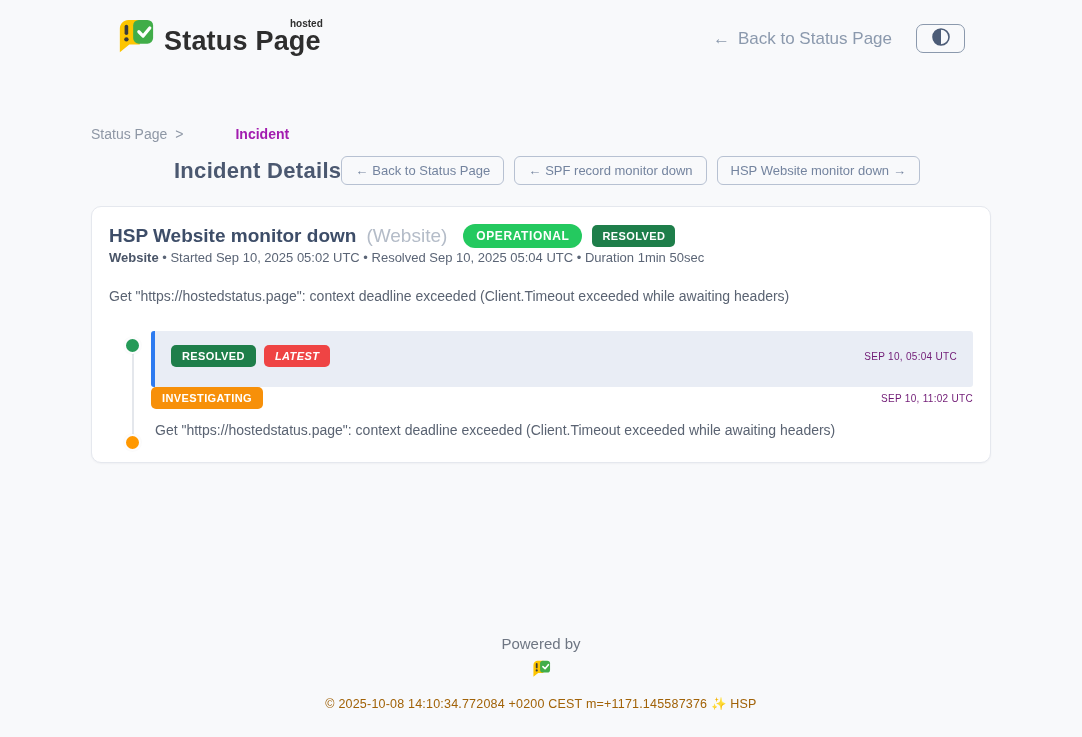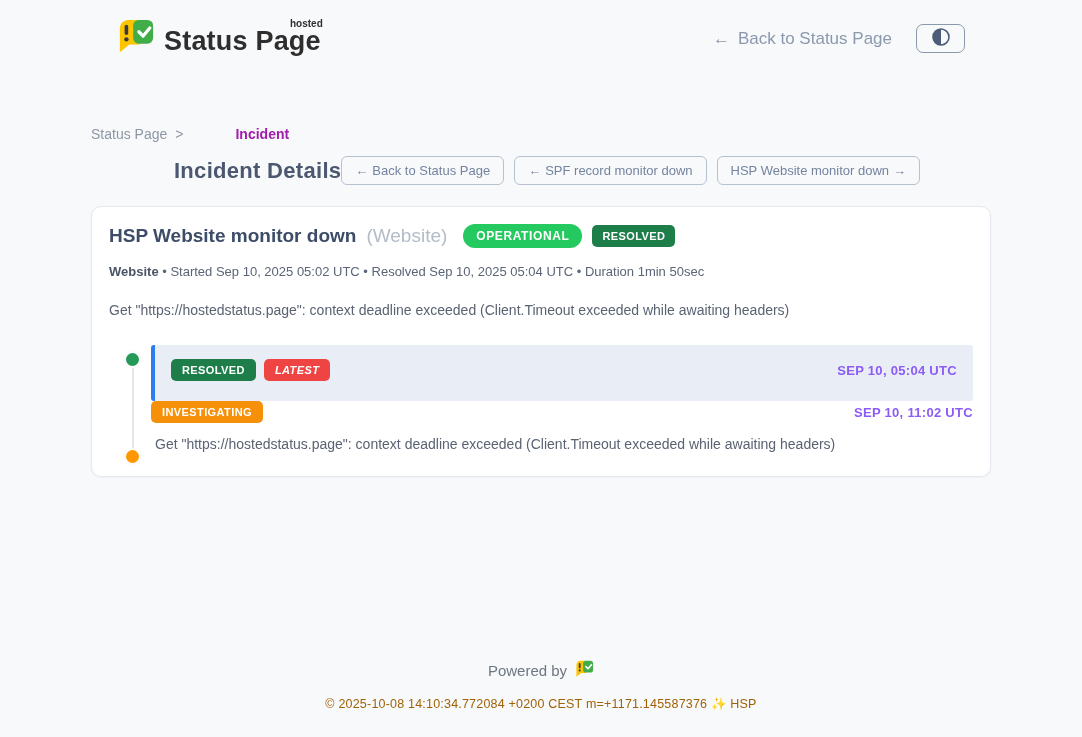--- a/index.html
+++ b/index.html
@@ -28,46 +28,46 @@
 
   
   .card { margin-top:21px; background:#ffffff; border:1px solid #e5e8ee; border-radius:10px; padding:17px 17px 24px; box-shadow:0 1px 2px rgba(16,24,40,.04); }
   .incident-head { display:flex; align-items:center; gap:10px; flex-wrap:wrap; }
   .incident-title { font-size:19px; font-weight:bold; color:#3d4d68; }
   .incident-scope { font-size:19px; color:#b4bcc8; font-weight:normal; }
   .pill { font-size:12px; font-weight:bold; letter-spacing:.6px; color:#fff; padding:5px 13px; border-radius:999px; margin-left:6px; }
   .pill-operational { background:#24c95f; }
   .chip { font-size:11px; font-weight:bold; letter-spacing:.4px; color:#fff; padding:5px 10px; border-radius:5px; }
   .chip-resolved-top { background:#1e7e4a; }
-  .incident-meta { margin-top:16px; font-size:13px; color:#5b6576; }
+  .incident-meta { margin-top:2px; font-size:13px; color:#5b6576; }
   .incident-meta b { color:#4a5568; }
   .incident-desc { margin-top:23px; font-size:14px; color:#5a6372; }
 
   
   .timeline { margin-top:27px; position:relative; padding-left:42px; }
   .tl-line { position:absolute; left:23px; top:14px; width:2px; background:#e4e7ec; }
   .tl-dot { position:absolute; left:15px; width:17px; height:17px; border-radius:50%; border:2px solid #fdfdfe; box-shadow:0 0 0 1px rgba(0,0,0,.02); }
   .tl-dot.green { background:#259a58; }
   .tl-dot.orange { background:#ff9800; }
   .tl-item { position:relative; }
   .tl-box { background:#e9edf5; border-left:4px solid #2d7bf0; border-radius:3px; padding:14px 16px 20px; }
   .tl-row { display:flex; align-items:center; justify-content:space-between; }
   .tl-badges { display:flex; gap:8px; }
   .badge { font-size:11px; font-weight:bold; letter-spacing:.4px; color:#fff; padding:5px 11px; border-radius:5px; }
   .badge-resolved { background:#1e7e4a; }
   .badge-latest { background:#ef4444;font-style:italic; }
   .badge-investigating { background:#f79009; }
-  .tl-time { font-size:13px; font-weight:bold; color:#8b5cf6; letter-spacing:.3px; }
+  .tl-time { font-size:10px; font-weight:normal; color:#701a75; letter-spacing:.3px; }
   .tl-msg { margin-top:14px; font-size:14px; color:#5a6372; }
   .tl-item.plain { padding-right:0; }
   .tl-item.plain .tl-msg { margin-top:13px; padding-left:4px; }
 
   
   .footer { margin-top:auto; padding-bottom:26px; text-align:center; }
-  .powered { display:inline-flex; align-items:center; gap:8px; font-size:15px; color:#6e7683; cursor:pointer; }
+  .powered { display:inline-flex; align-items:center; gap:8px; font-size:15px; color:#6e7683; cursor:pointer;flex-direction:column; }
   .copyright { margin-top:15px; font-size:12.5px; color:#a16207; letter-spacing:.2px; }
 </style>
 </head>
 <body>
 
 <div class="page">
 
   <div class="header">
     <div class="header-inner">
       <div class="brand">

